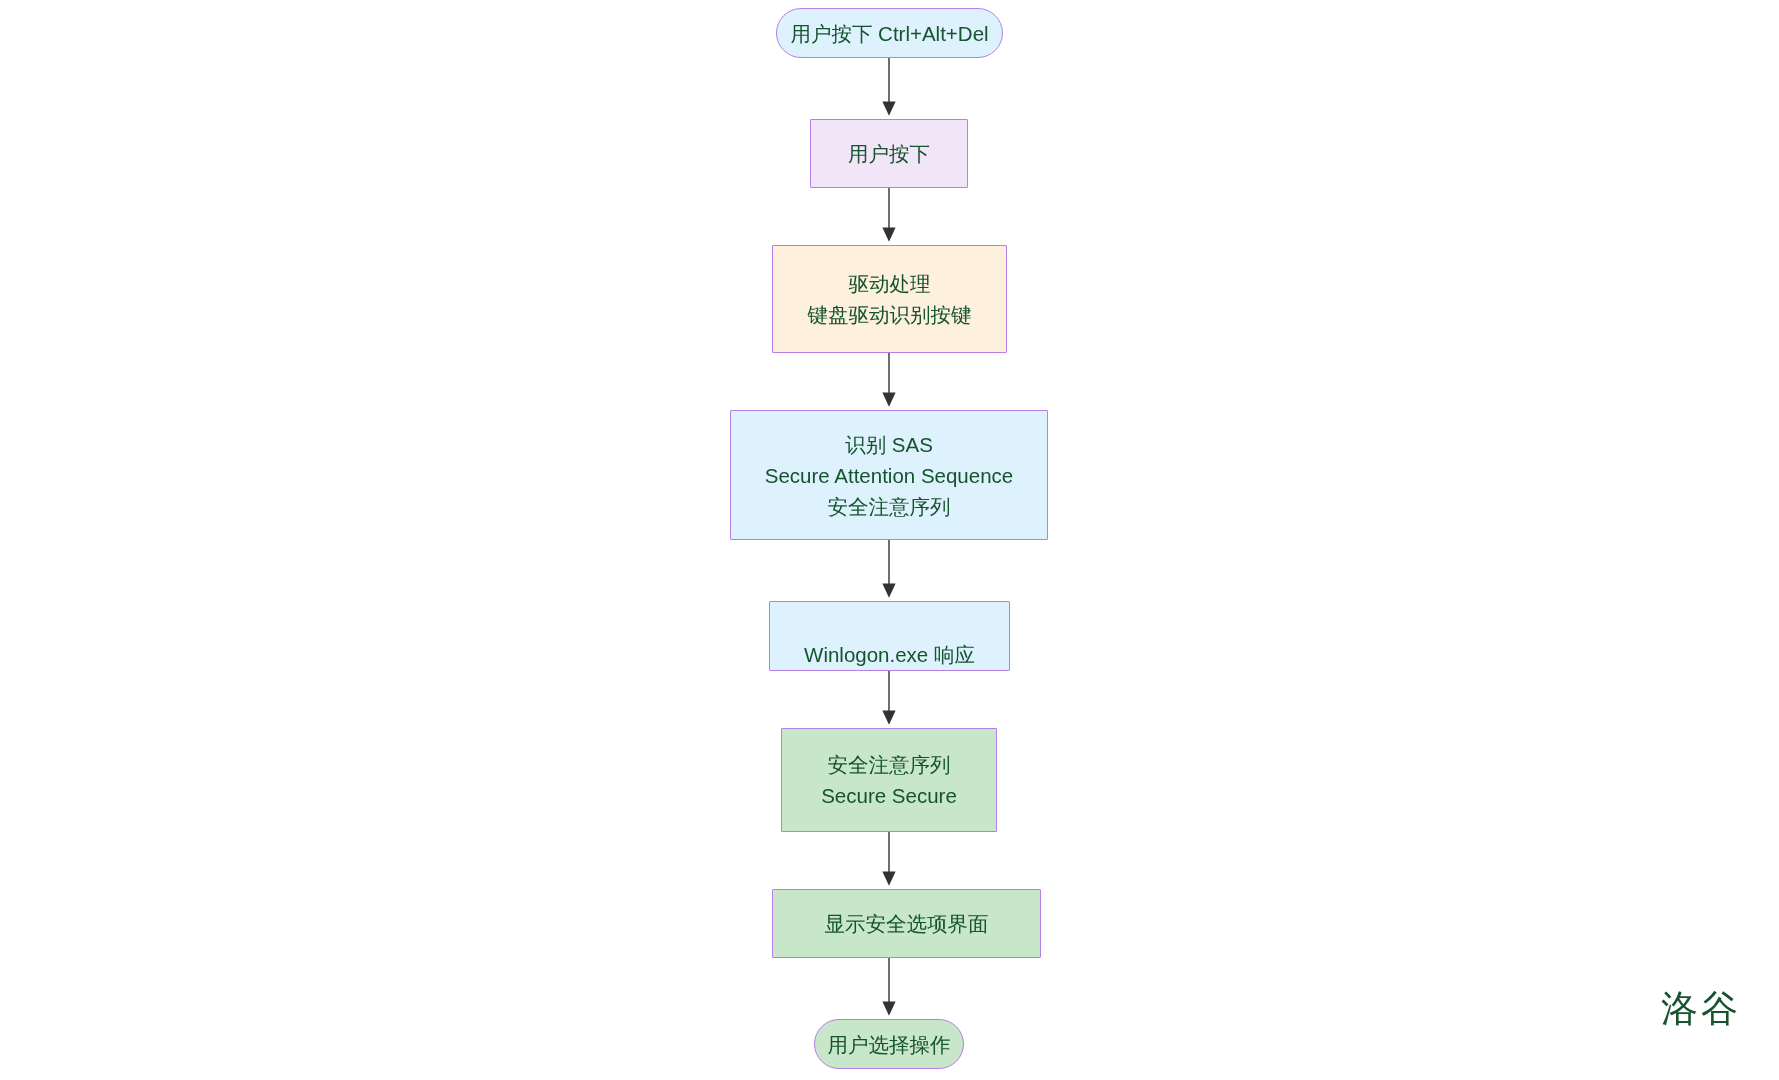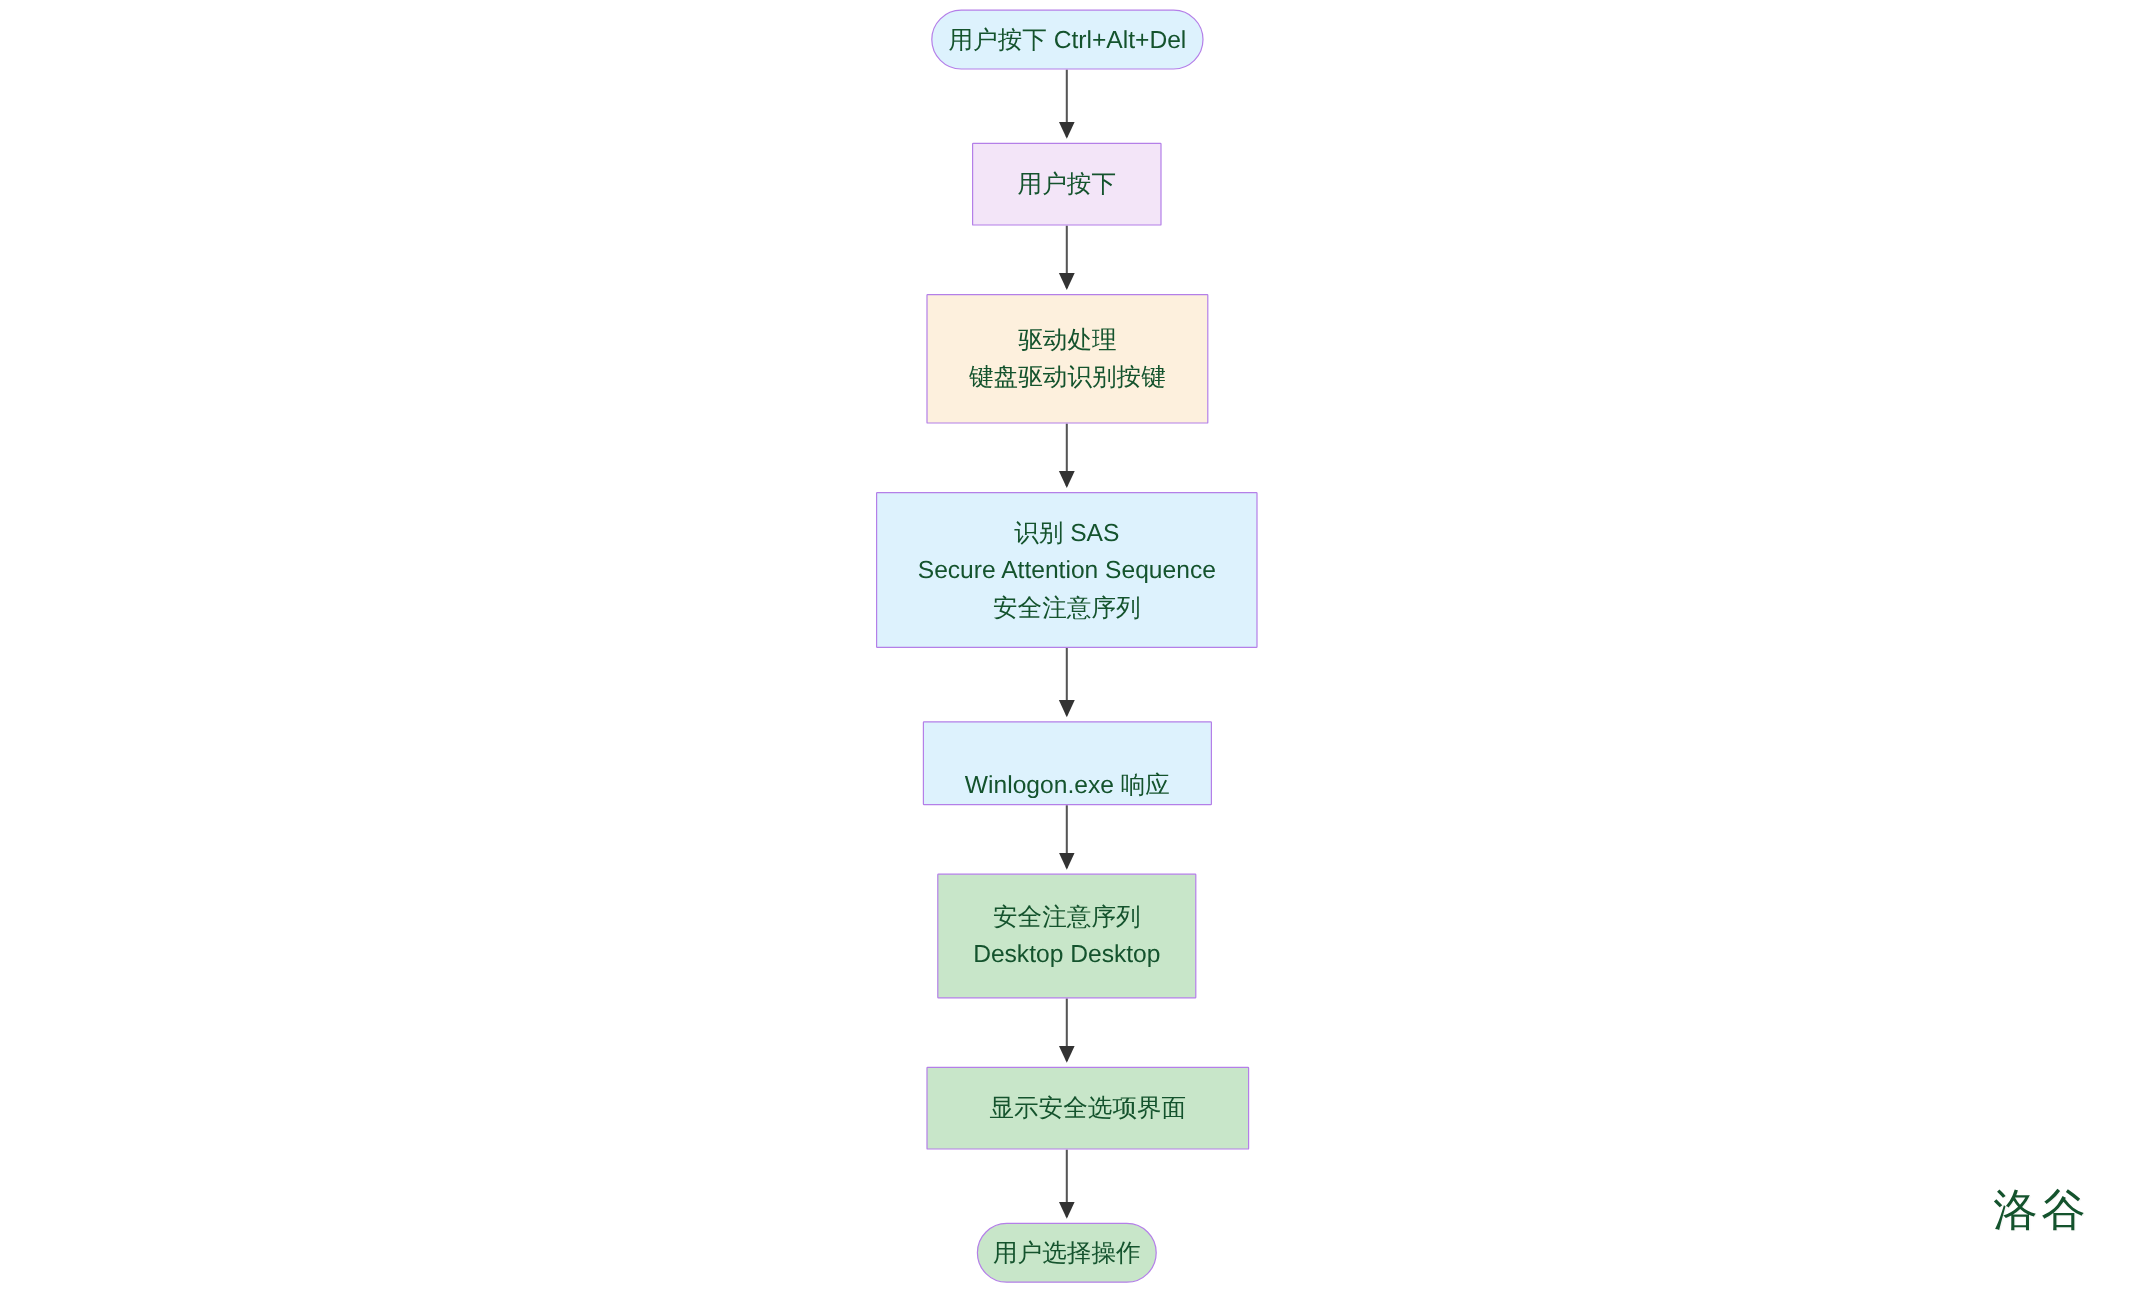--- a/index.html
+++ b/index.html
@@ -118,21 +118,21 @@
     <span class="line">Secure Attention Sequence</span>
     <span class="line">安全注意序列</span>
   </div>
 
   <div class="node shape-rect fill-blue" style="left:769px; top:601px; width:241px; height:70px;justify-content:flex-end;">
     <span class="line">Winlogon.exe 响应</span>
   </div>
 
   <div class="node shape-rect fill-green" style="left:781px; top:728px; width:216px; height:104px;">
     <span class="line">安全注意序列</span>
-    <span class="line">Desktop Desktop</span>
+    <span class="line">Secure Secure</span>
   </div>
 
   <div class="node shape-rect fill-green" style="left:772px; top:889px; width:269px; height:69px;">
     <span class="line">显示安全选项界面</span>
   </div>
 
   <div class="node shape-stadium fill-green" style="left:814px; top:1019px; width:150px; height:50px;align-items:center;">
     <span class="line">用户选择操作</span>
   </div>
 

